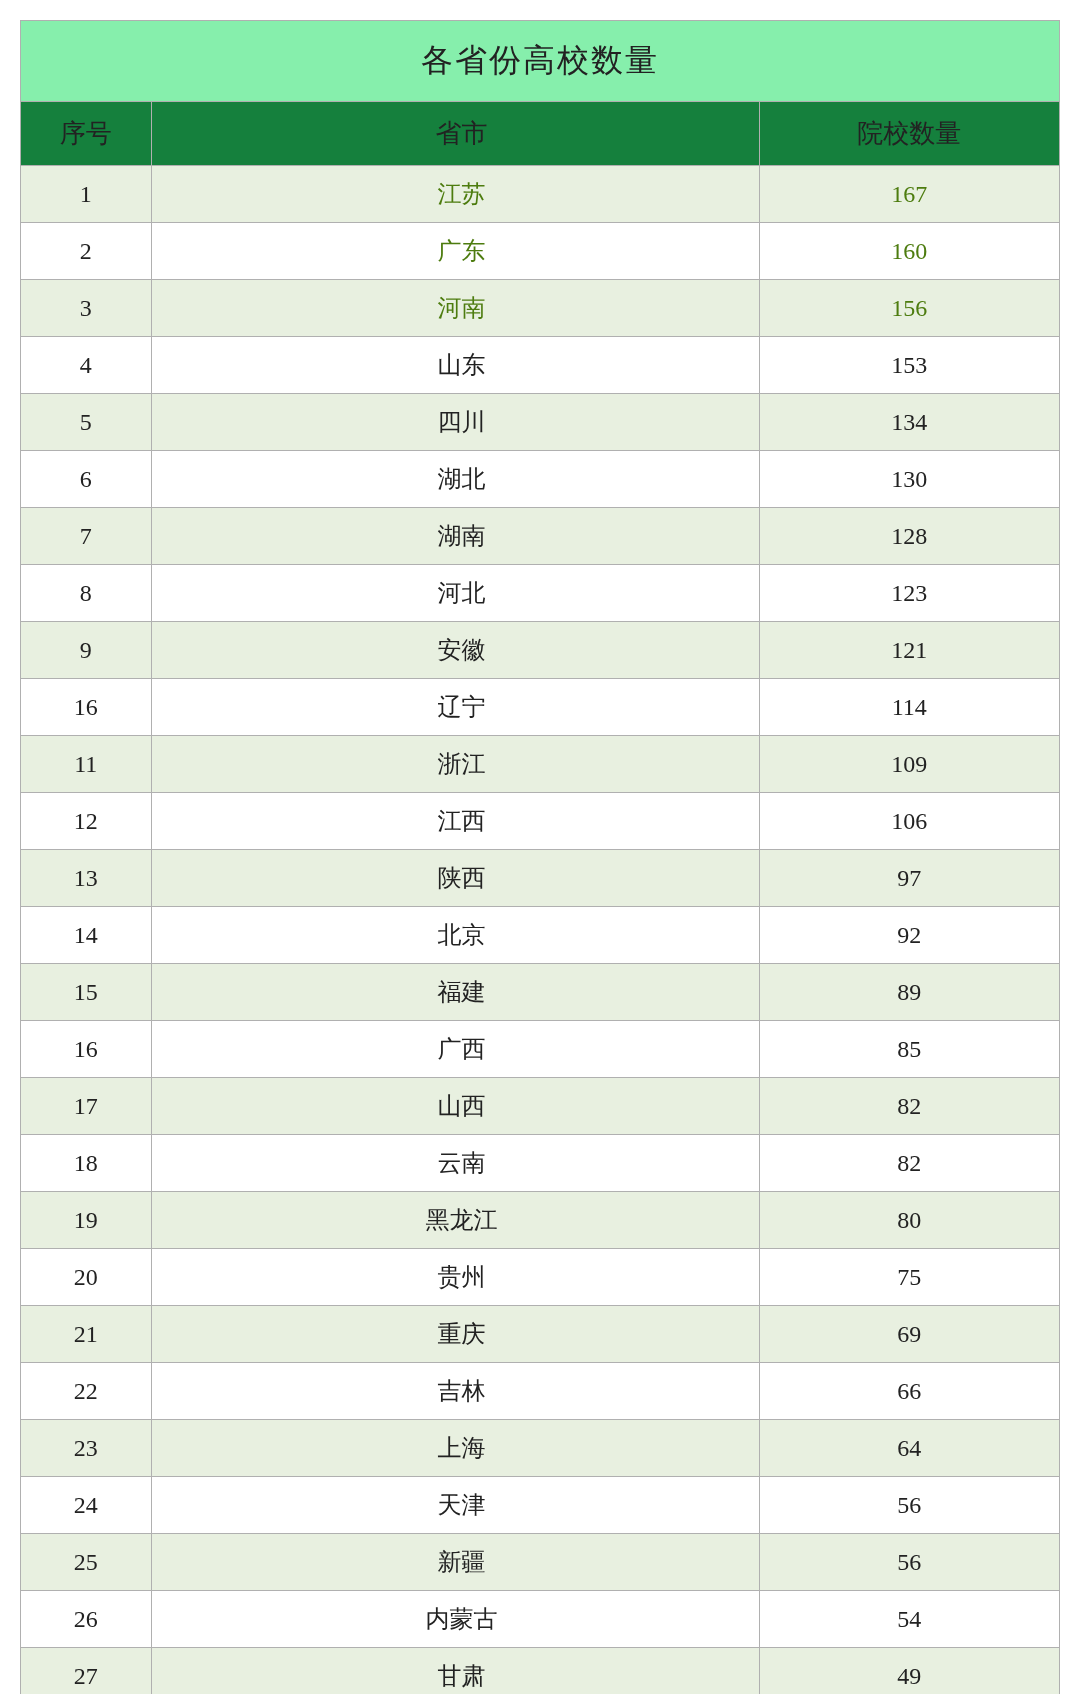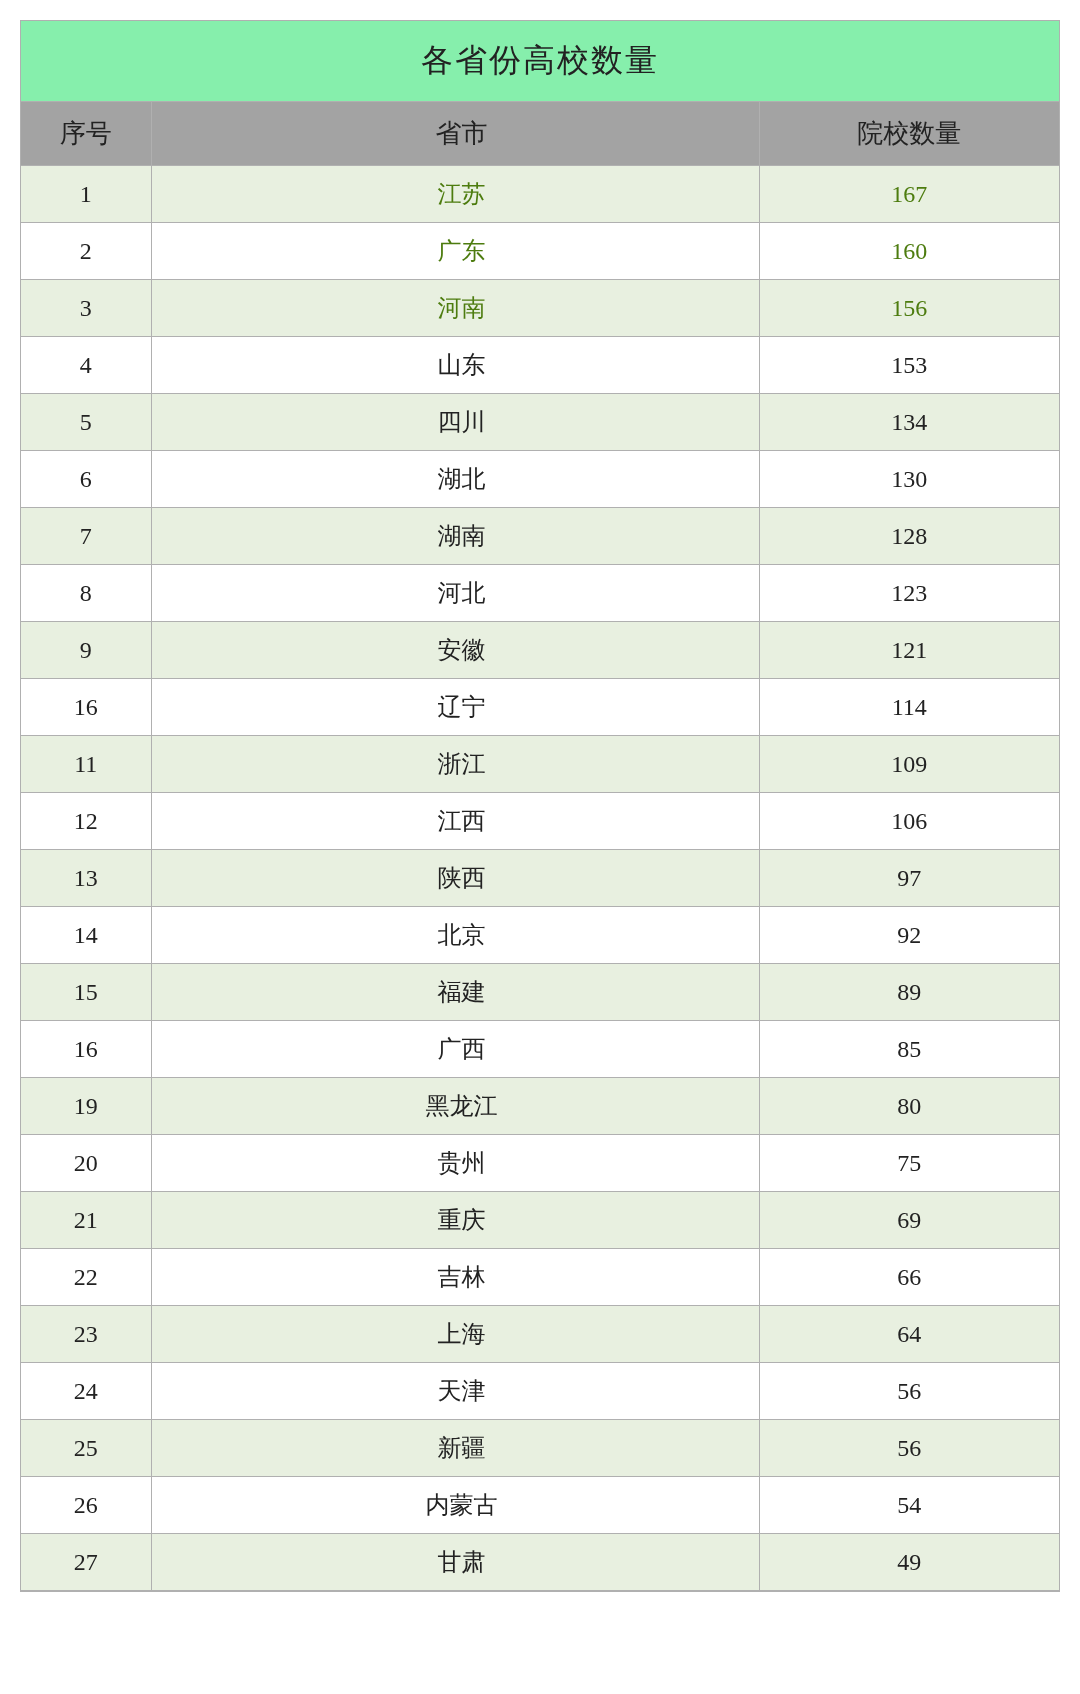--- a/index.html
+++ b/index.html
@@ -33,21 +33,21 @@
       font-weight: normal;
       letter-spacing: 2px;
     }
 
     table {
       width: 100%;
       border-collapse: collapse;
     }
 
     thead tr th {
-      background: #a3a3a3;
+      background: #15803d;
       font-weight: normal;
       font-size: 26px;
       padding: 14px 0;
       text-align: center;
       border-bottom: 1.5px solid #b0b0b0;
       color: #222;
     }
 
     thead tr th:not(:last-child) {
       border-right: 1.5px solid #b0b0b0;
@@ -178,20 +178,30 @@
           <td class="col-seq">15</td>
           <td class="col-province">福建</td>
           <td class="col-count">89</td>
         </tr>
         <tr class="row-white">
           <td class="col-seq">16</td>
           <td class="col-province">广西</td>
           <td class="col-count">85</td>
         </tr>
         <tr class="row-green">
+          <td class="col-seq">17</td>
+          <td class="col-province">山西</td>
+          <td class="col-count">82</td>
+        </tr>
+        <tr class="row-white">
+          <td class="col-seq">18</td>
+          <td class="col-province">云南</td>
+          <td class="col-count">82</td>
+        </tr>
+        <tr class="row-green">
           <td class="col-seq">19</td>
           <td class="col-province">黑龙江</td>
           <td class="col-count">80</td>
         </tr>
         <tr class="row-white">
           <td class="col-seq">20</td>
           <td class="col-province">贵州</td>
           <td class="col-count">75</td>
         </tr>
         <tr class="row-green">

